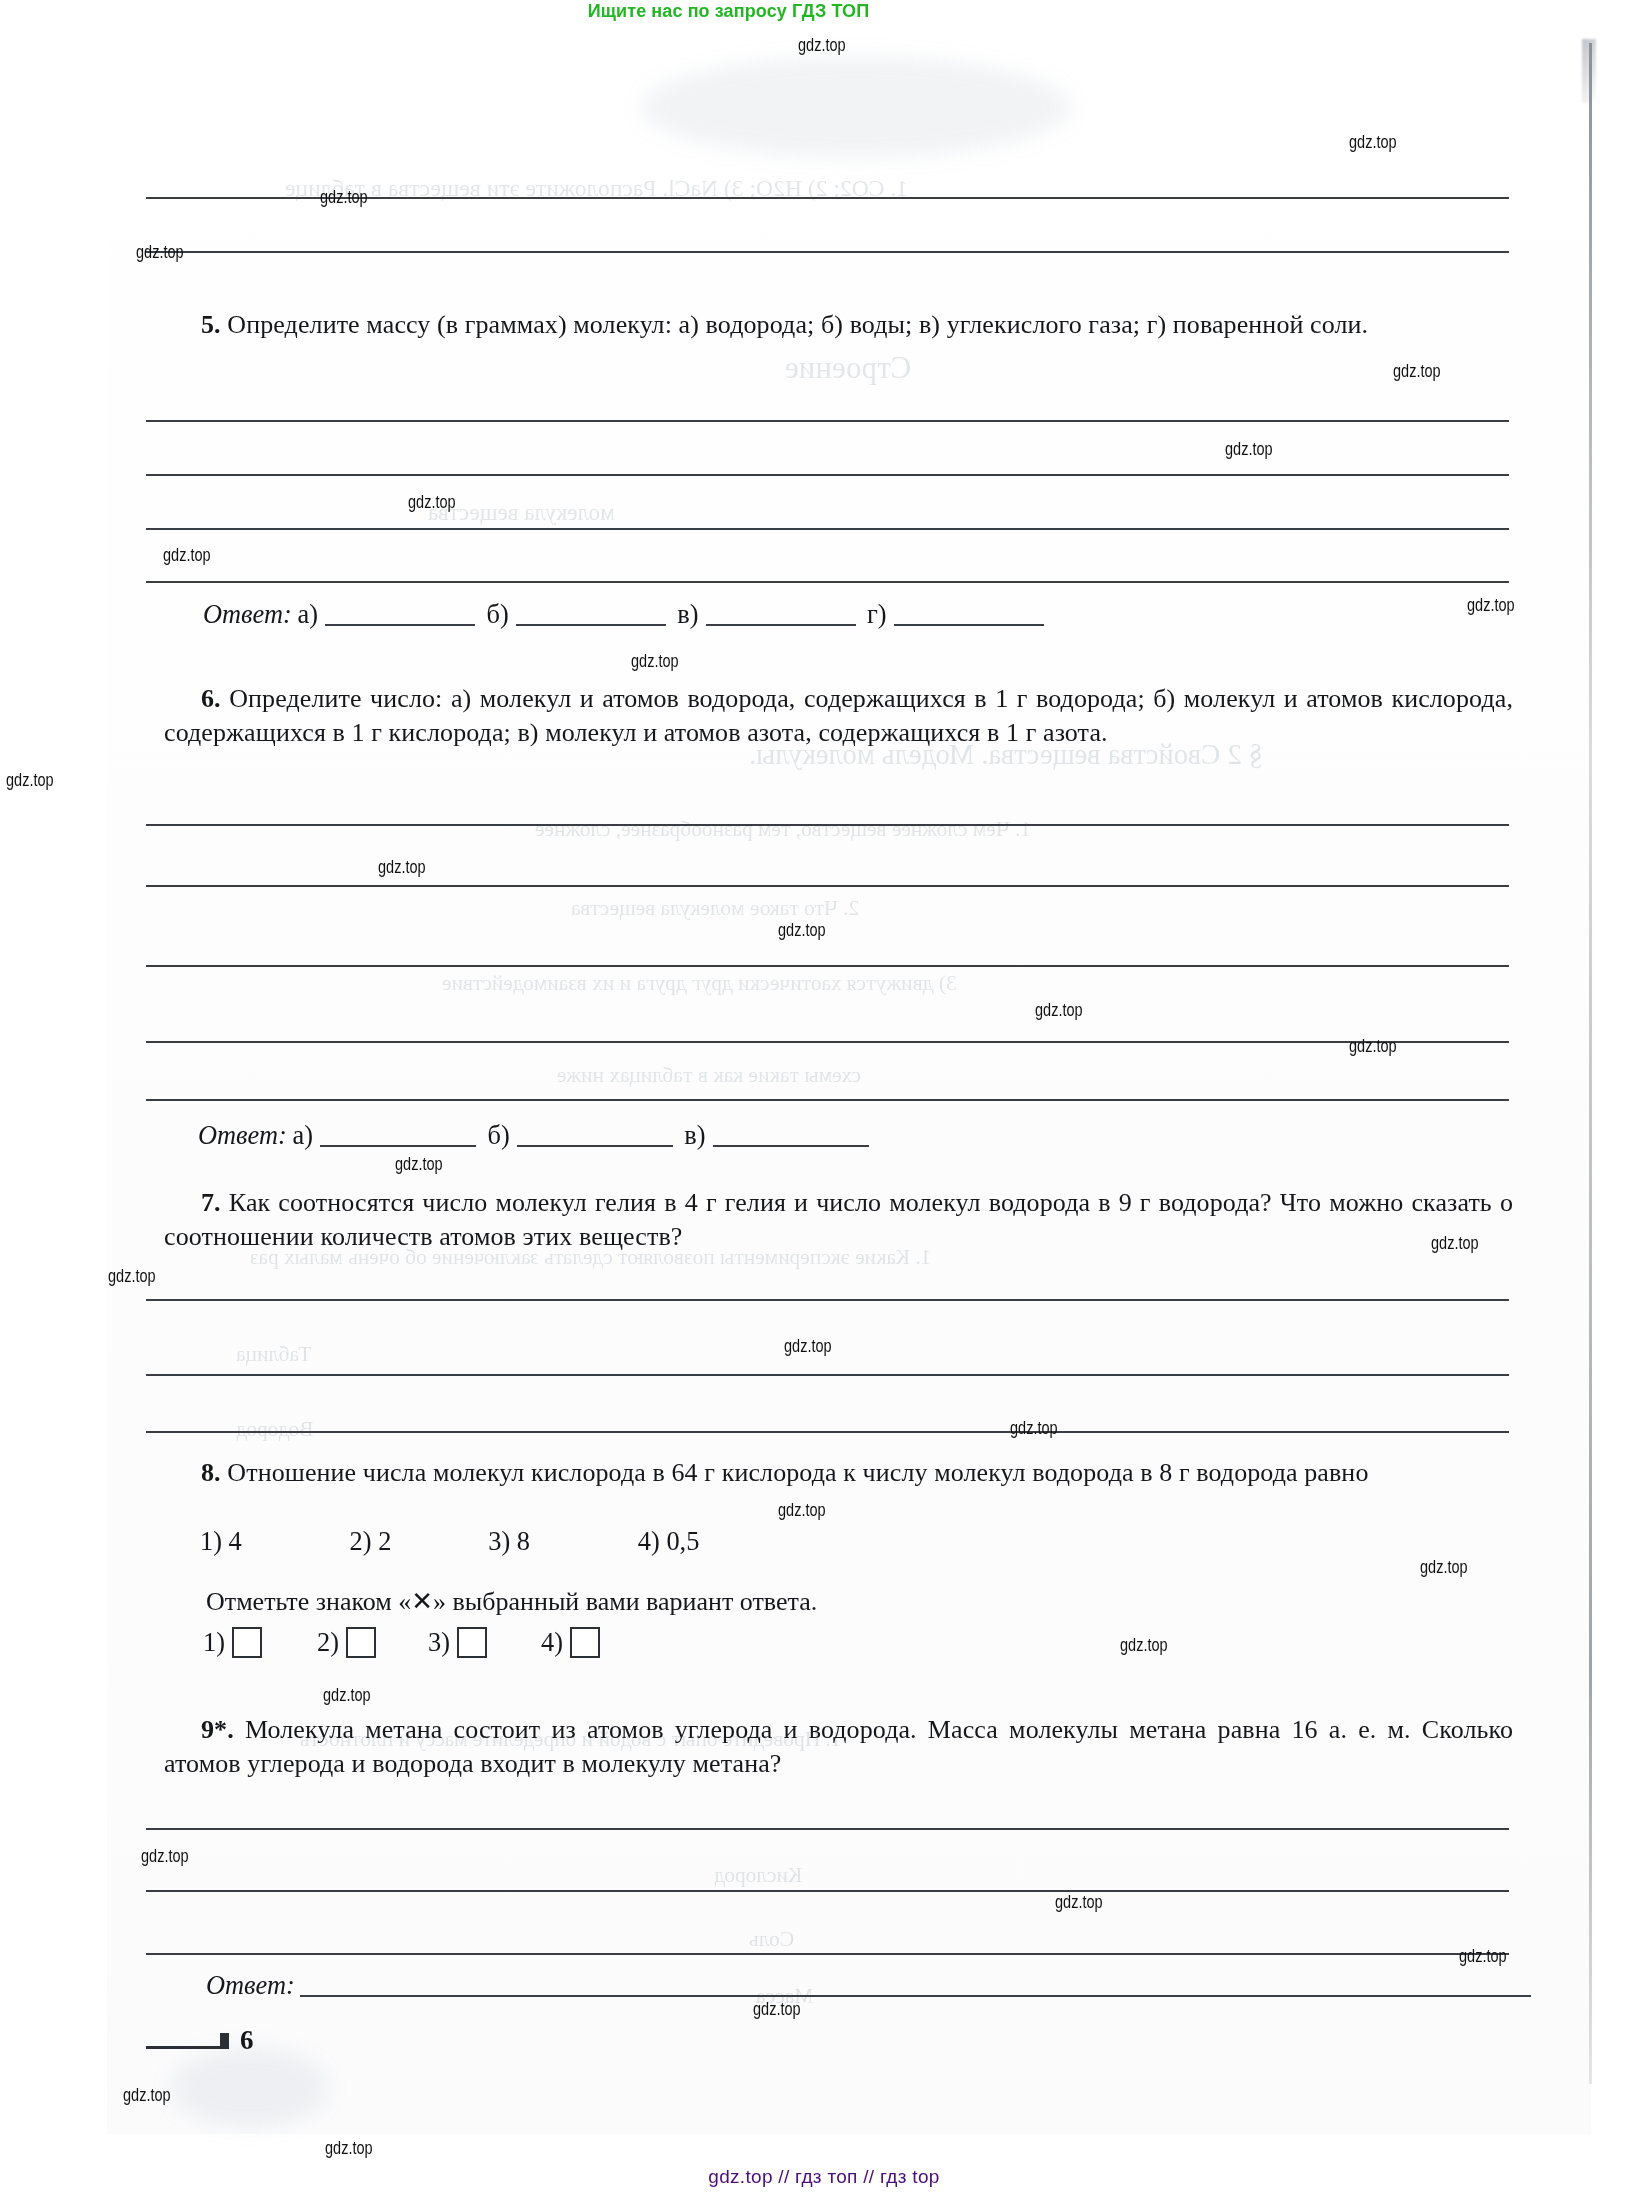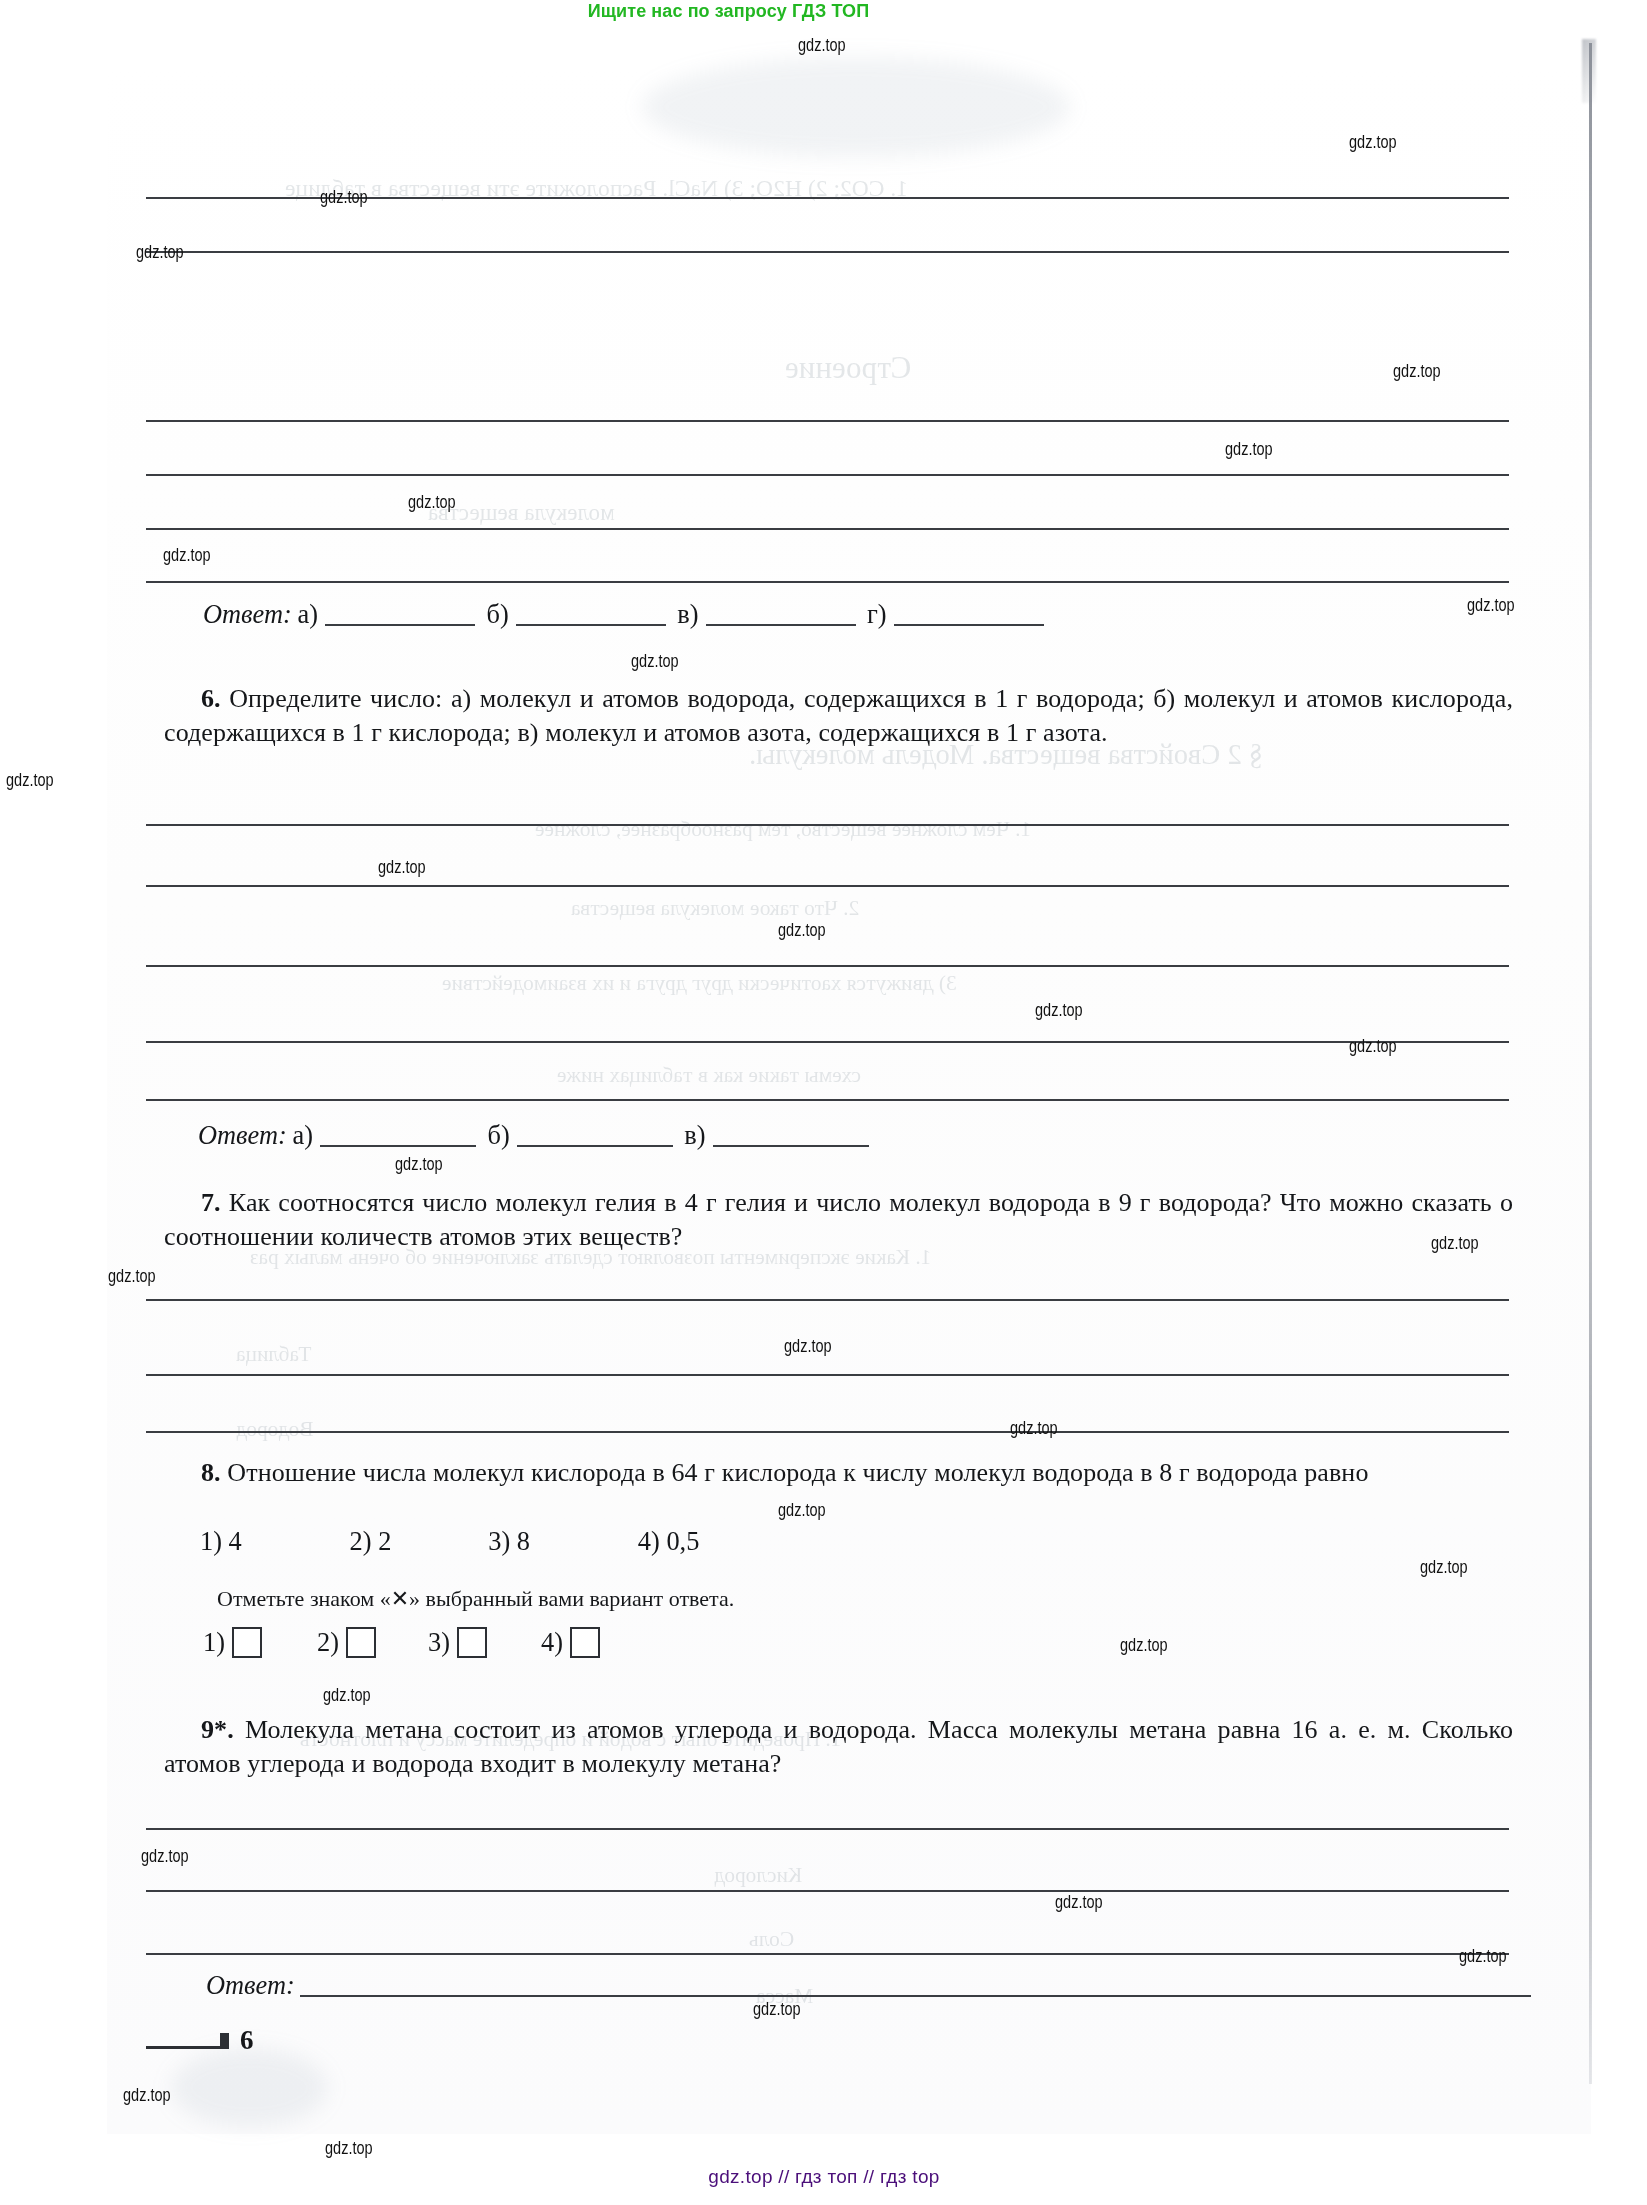--- a/index.html
+++ b/index.html
@@ -139,24 +139,23 @@
     font-family: "Liberation Serif", serif;
     font-size: 26.4px;
     color: #15171a;
     white-space: nowrap;
   }
   .mc-options span.opt { display: inline-block; }
 
   .mc-instr {
     position: absolute;
     font-family: "Liberation Serif", serif;
-    font-size: 22px;
-    color: #15171a;
-    white-space: nowrap;
-    margin-left: 11px;
+    font-size: 26px;
+    color: #15171a;
+    white-space: nowrap;
   }
 
   .checkbox-row {
     position: absolute;
     display: flex;
     align-items: flex-end;
     font-family: "Liberation Serif", serif;
     font-size: 26.4px;
     color: #15171a;
   }
@@ -243,20 +242,24 @@
       <div class="ghost" style="left: 749px; top: 1927px; font-size: 21.4px;">Соль</div>
       <div class="ghost" style="left: 756px; top: 1984px; font-size: 21.4px;">Масса</div>
     </div>
 
   <div class="promo-header">Ищите нас по запросу ГДЗ ТОП</div>
 
 
   <div class="rule" style="left:146px; top:197px; width:1363px;"></div>
   <div class="rule" style="left:146px; top:251px; width:1363px;"></div>
 
+  <div class="qtext indent" style="left:164px; top:308px; width:1349px;">
+    <span class="qnum">5.</span>
+    <span>Определите массу (в граммах) молекул: а) водорода; б) воды; в) углекислого газа; г) поваренной соли.</span>
+  </div>
 
   <div class="rule" style="left:146px; top:420px; width:1363px;"></div>
   <div class="rule" style="left:146px; top:474px; width:1363px;"></div>
   <div class="rule" style="left:146px; top:528px; width:1363px;"></div>
   <div class="rule" style="left:146px; top:581px; width:1363px;"></div>
 
   <div class="answer-row" style="left:203px; top:599px;">
     <span class="answer-word">Ответ:</span>
     <span class="ans-label">а)</span>
     <span class="ans-slot" style="width:150px;"></span>

